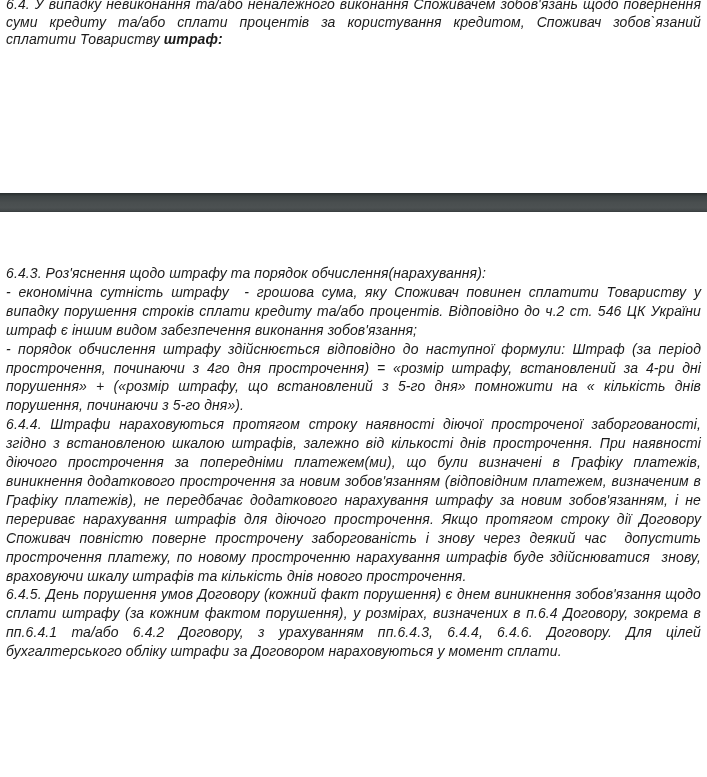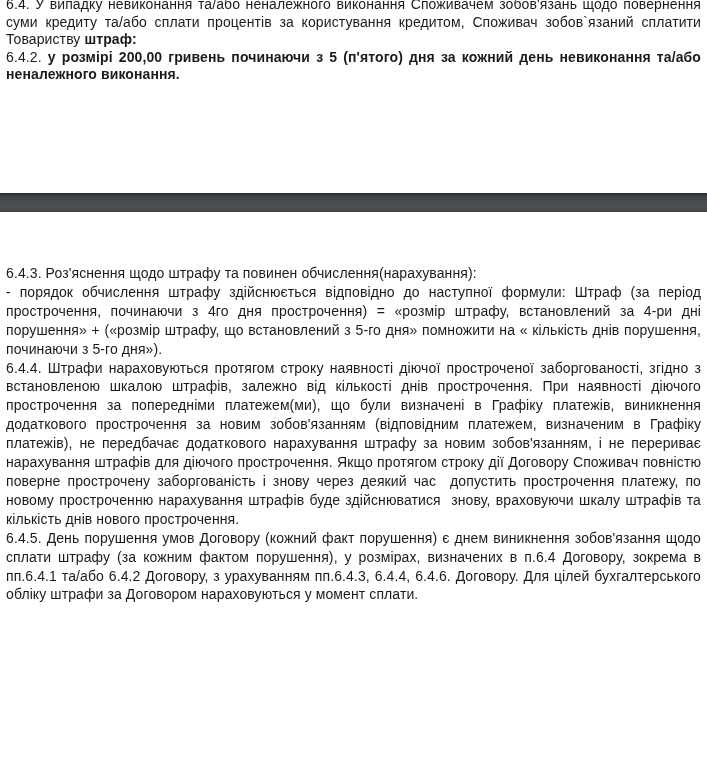--- a/index.html
+++ b/index.html
@@ -9,20 +9,21 @@
     background: #ffffff;
     font-family: "Liberation Sans", sans-serif;
     color: #1b1b1b;
     overflow: hidden;
   }
   .viewport {
     position: relative;
     width: 707px; height: 777px;
     background: #ffffff;
     overflow: hidden;
+    font-style: italic;
   }
   .text-block {
     position: absolute;
     left: 6px;
     width: 695px;
     text-align: justify;
     font-size: 14px;
     letter-spacing: 0.1px;
   }
   .page1-block { top: -4px;  line-height: 17.6px; }
@@ -42,25 +43,25 @@
       #353b3c 100%);
   }
 </style>
 </head>
 <body>
 
 <div class="viewport">
 
   <section class="text-block page1-block">
     <p><span>6.4. У випадку невиконання та/або неналежного виконання Споживачем зобов'язань щодо повернення суми кредиту та/або сплати процентів за користування кредитом, Споживач зобов`язаний сплатити Товариству </span><span class="b">штраф:</span></p>
-    <p><span>6.4.2. </span><span class="b">у розмірі 200,00 гривень починаючи з 5 (п'ятого) дня за кожний день невиконання та/або неналежного виконання.</span></p>
   </section>
 
   <div class="page-separator"></div>
 
   <section class="text-block page2-block">
-    <p>6.4.3. Роз'яснення щодо штрафу та повинен обчислення(нарахування):</p>
+    <p>6.4.3. Роз'яснення щодо штрафу та порядок обчислення(нарахування):</p>
+    <p>- економічна сутність штрафу&nbsp; - грошова сума, яку Споживач повинен сплатити Товариству у випадку порушення строків сплати кредиту та/або процентів. Відповідно до ч.2 ст. 546 ЦК України штраф є іншим видом забезпечення виконання зобов'язання;</p>
     <p>- порядок обчислення штрафу здійснюється відповідно до наступної формули: Штраф (за період прострочення, починаючи з 4го дня прострочення) = «розмір штрафу, встановлений за 4-ри дні порушення» + («розмір штрафу, що встановлений з 5-го дня» помножити на « кількість днів порушення, починаючи з 5-го дня»).</p>
     <p>6.4.4. Штрафи нараховуються протягом строку наявності діючої простроченої заборгованості, згідно з встановленою шкалою штрафів, залежно від кількості днів прострочення. При наявності діючого прострочення за попередніми платежем(ми), що були визначені в Графіку платежів, виникнення додаткового прострочення за новим зобов'язанням (відповідним платежем, визначеним в Графіку платежів), не передбачає додаткового нарахування штрафу за новим зобов'язанням, і не перериває нарахування штрафів для діючого прострочення. Якщо протягом строку дії Договору Споживач повністю поверне прострочену заборгованість і знову через деякий час&nbsp; допустить прострочення платежу, по новому простроченню нарахування штрафів буде здійснюватися&nbsp; знову, враховуючи шкалу штрафів та кількість днів нового прострочення.</p>
     <p>6.4.5. День порушення умов Договору (кожний факт порушення) є днем виникнення зобов'язання щодо сплати штрафу (за кожним фактом порушення), у розмірах, визначених в п.6.4 Договору, зокрема в пп.6.4.1 та/або 6.4.2 Договору, з урахуванням пп.6.4.3, 6.4.4, 6.4.6. Договору. Для цілей бухгалтерського обліку штрафи за Договором нараховуються у момент сплати.</p>
   </section>
 
 </div>
 
 </body></html>

